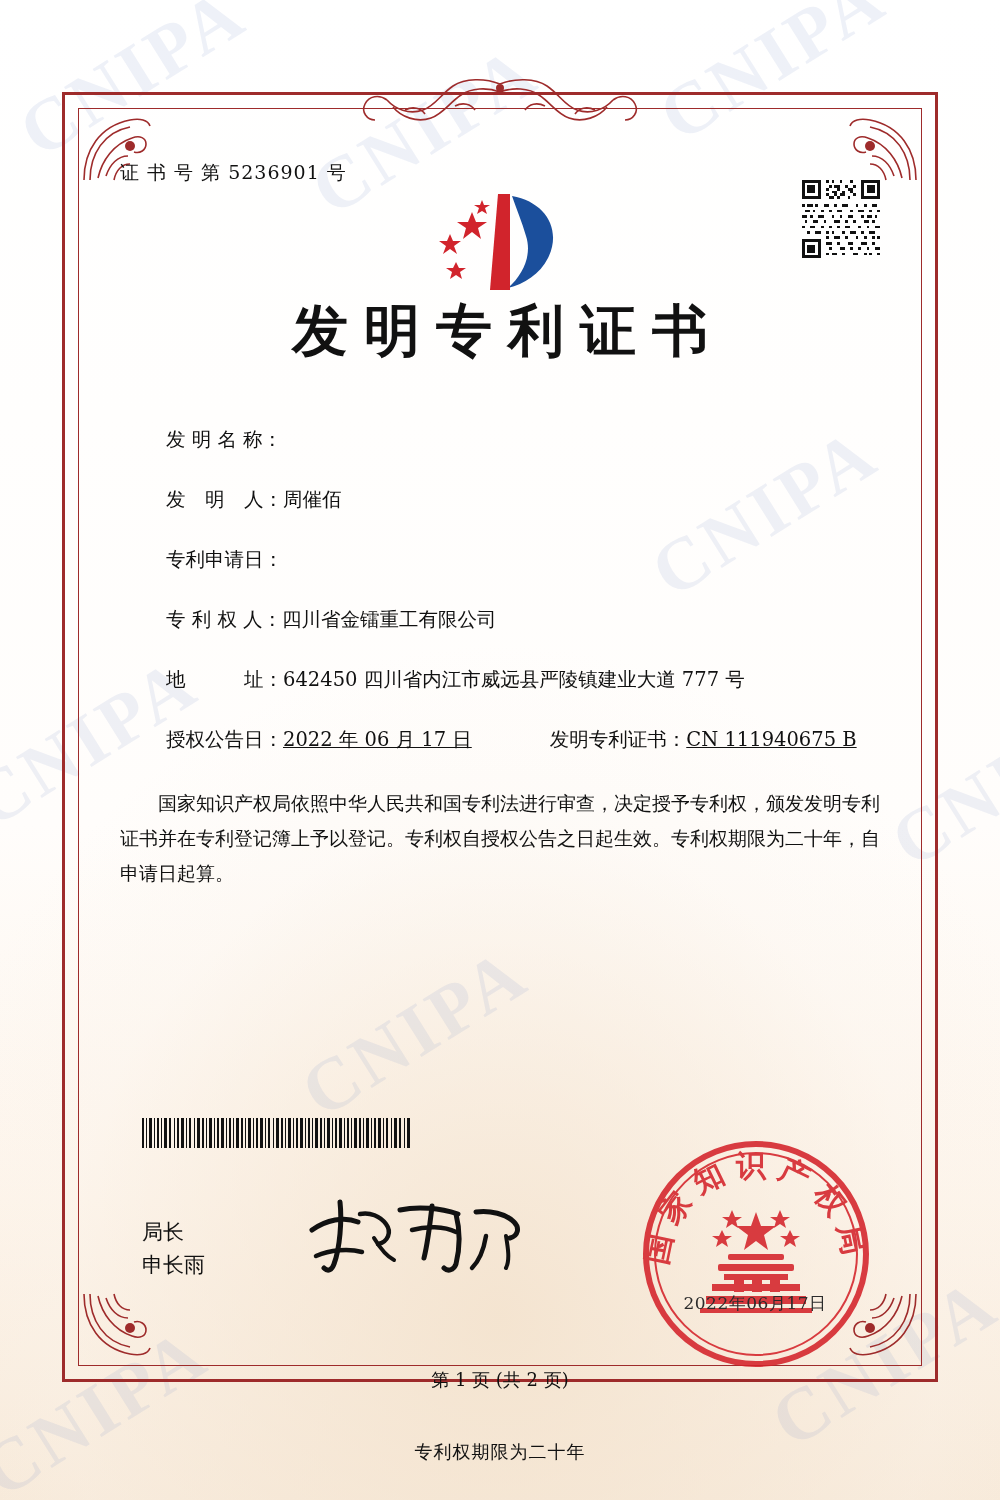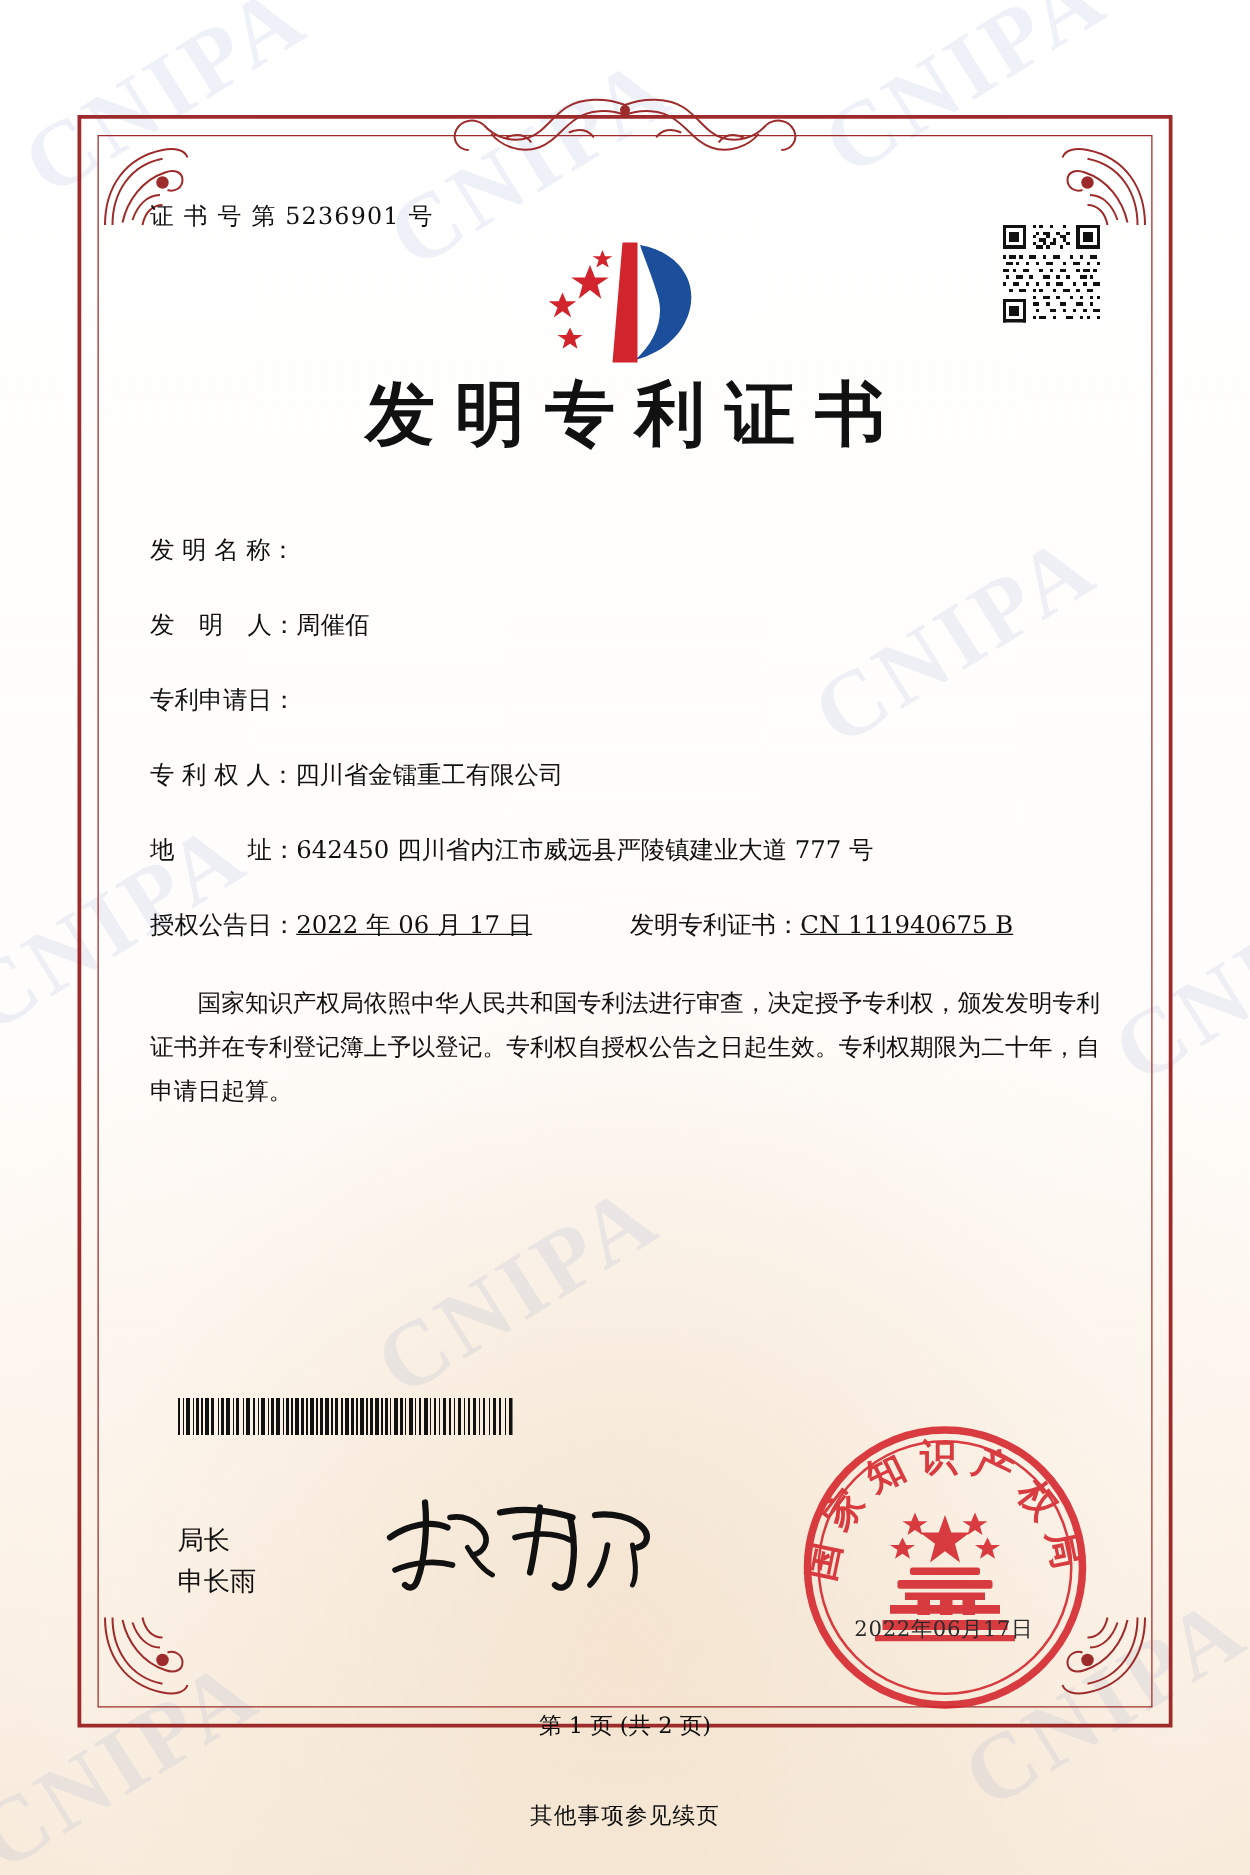--- a/index.html
+++ b/index.html
@@ -115,20 +115,21 @@
 
   .fields {
     margin-top: 56px;
   }
   .field-row {
     display: flex;
     align-items: baseline;
     font-size: 19.5px;
     margin-bottom: 33px;
     color: #111;
+    margin-left: 46px;
   }
   .field-label {
     white-space: pre;
     flex: 0 0 auto;
   }
   .field-value {
     flex: 1 1 auto;
   }
   .field-row.dual .field-value {
     flex: 0 0 auto;
@@ -594,15 +595,15 @@
           <rect x="130" y="142" width="10" height="12"></rect>
           <rect x="60" y="170" width="112" height="5"></rect>
           <rect x="88" y="116" width="56" height="6" rx="2"></rect>
         </g>
       </g>
     </svg>
   </div>
   <div class="seal-date">2022年06月17日</div>
 
   <div class="page-num">第 1 页 (共 2 页)</div>
-  <div class="footer-note">其他事项参见续页</div>
+  <div class="footer-note">专利权期限为二十年</div>
 
 </div>
 
 </body></html>

